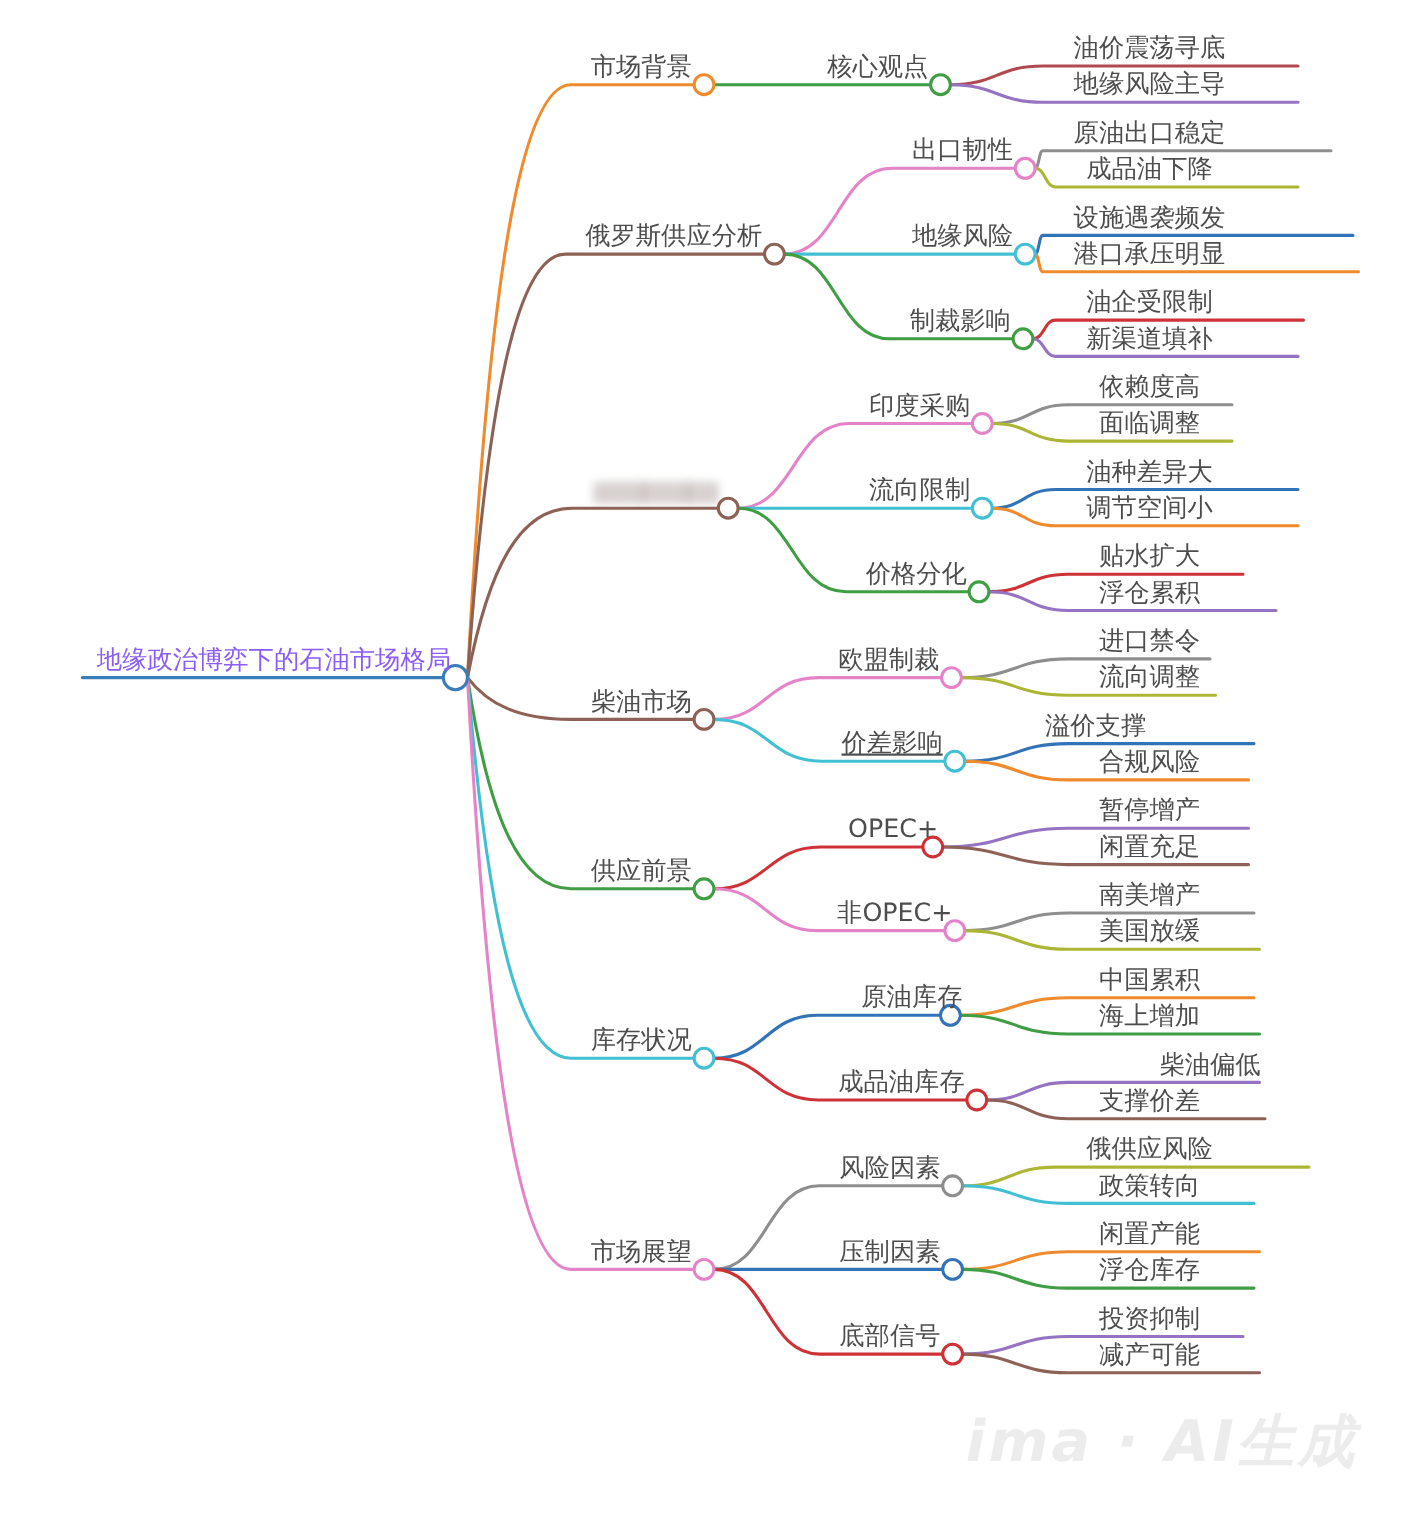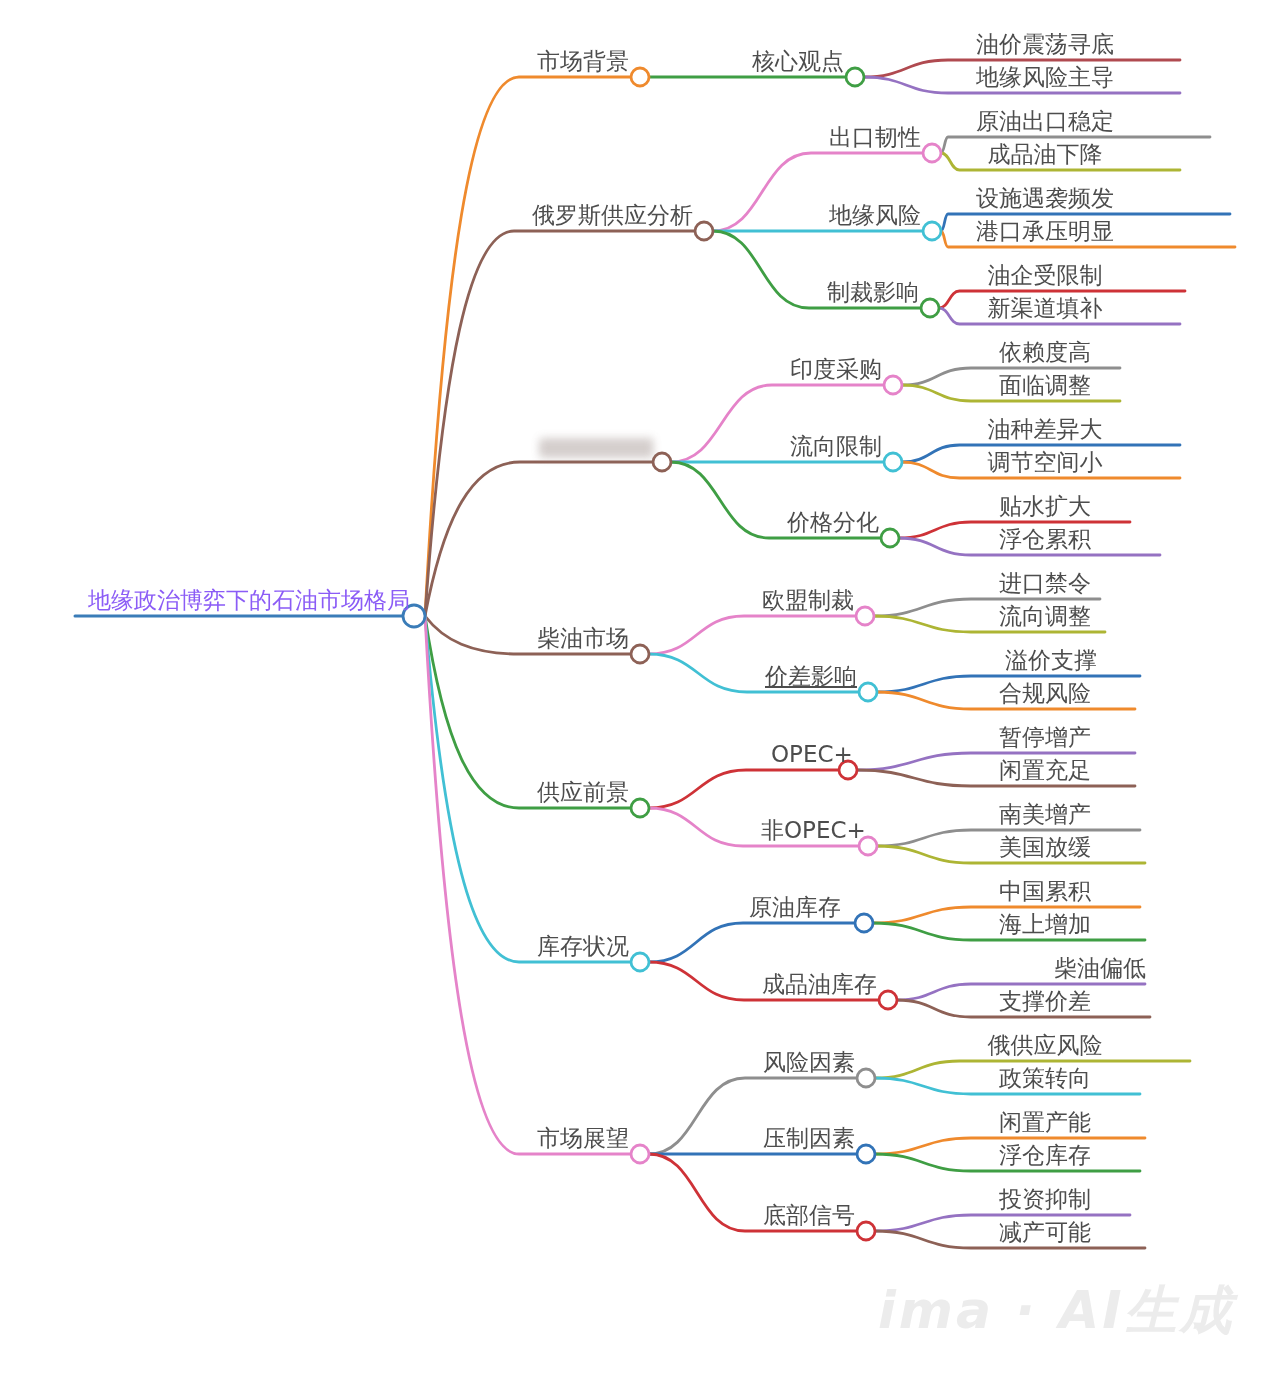--- a/index.html
+++ b/index.html
@@ -124,31 +124,31 @@
       <div class="nodelabel" style="left: 987.5px; top: 417px; width: 115px;">油种差异大</div>
       <div class="nodelabel" style="left: 987.5px; top: 450px; width: 115px;">调节空间小</div>
       <div class="nodelabel" style="left: 787px; top: 510px; width: 92px;">价格分化</div>
       <div class="nodelabel" style="left: 999px; top: 494px; width: 92px;">贴水扩大</div>
       <div class="nodelabel" style="left: 999px; top: 527px; width: 92px;">浮仓累积</div>
       <div class="nodelabel" style="left: 537px; top: 626px; width: 92px;">柴油市场</div>
       <div class="nodelabel" style="left: 762px; top: 588px; width: 92px;">欧盟制裁</div>
       <div class="nodelabel" style="left: 999px; top: 571px; width: 92px;">进口禁令</div>
       <div class="nodelabel" style="left: 999px; top: 604px; width: 92px;">流向调整</div>
       <div class="nodelabel" style="left: 765px; top: 664px; width: 92px; text-decoration: underline;">价差影响</div>
-      <div class="nodelabel" style="left: 1005px; top: 648px; width: 92px;">溢价支撑</div>
+      <div class="nodelabel" style="left: 950px; top: 648px; width: 92px;">溢价支撑</div>
       <div class="nodelabel" style="left: 999px; top: 681px; width: 92px;">合规风险</div>
       <div class="nodelabel" style="left: 537px; top: 780px; width: 92px;">供应前景</div>
       <div class="nodelabel" style="left: 771px; top: 742px; width: 73px;">OPEC+</div>
       <div class="nodelabel" style="left: 999px; top: 725px; width: 92px;">暂停增产</div>
       <div class="nodelabel" style="left: 999px; top: 758px; width: 92px;">闲置充足</div>
       <div class="nodelabel" style="left: 761px; top: 818px; width: 96px;">非OPEC+</div>
       <div class="nodelabel" style="left: 999px; top: 802px; width: 92px;">南美增产</div>
       <div class="nodelabel" style="left: 999px; top: 835px; width: 92px;">美国放缓</div>
       <div class="nodelabel" style="left: 537px; top: 934px; width: 92px;">库存状况</div>
-      <div class="nodelabel" style="left: 749px; top: 895px; width: 92px;">原油库存</div>
+      <div class="nodelabel" style="left: 783px; top: 895px; width: 92px;">原油库存</div>
       <div class="nodelabel" style="left: 999px; top: 879px; width: 92px;">中国累积</div>
       <div class="nodelabel" style="left: 999px; top: 912px; width: 92px;">海上增加</div>
       <div class="nodelabel" style="left: 762px; top: 972px; width: 115px;">成品油库存</div>
       <div class="nodelabel" style="left: 1054px; top: 956px; width: 92px;">柴油偏低</div>
       <div class="nodelabel" style="left: 999px; top: 989px; width: 92px;">支撑价差</div>
       <div class="nodelabel" style="left: 537px; top: 1126px; width: 92px;">市场展望</div>
       <div class="nodelabel" style="left: 763px; top: 1050px; width: 92px;">风险因素</div>
       <div class="nodelabel" style="left: 987.5px; top: 1033px; width: 115px;">俄供应风险</div>
       <div class="nodelabel" style="left: 999px; top: 1066px; width: 92px;">政策转向</div>
       <div class="nodelabel" style="left: 763px; top: 1126px; width: 92px;">压制因素</div>

